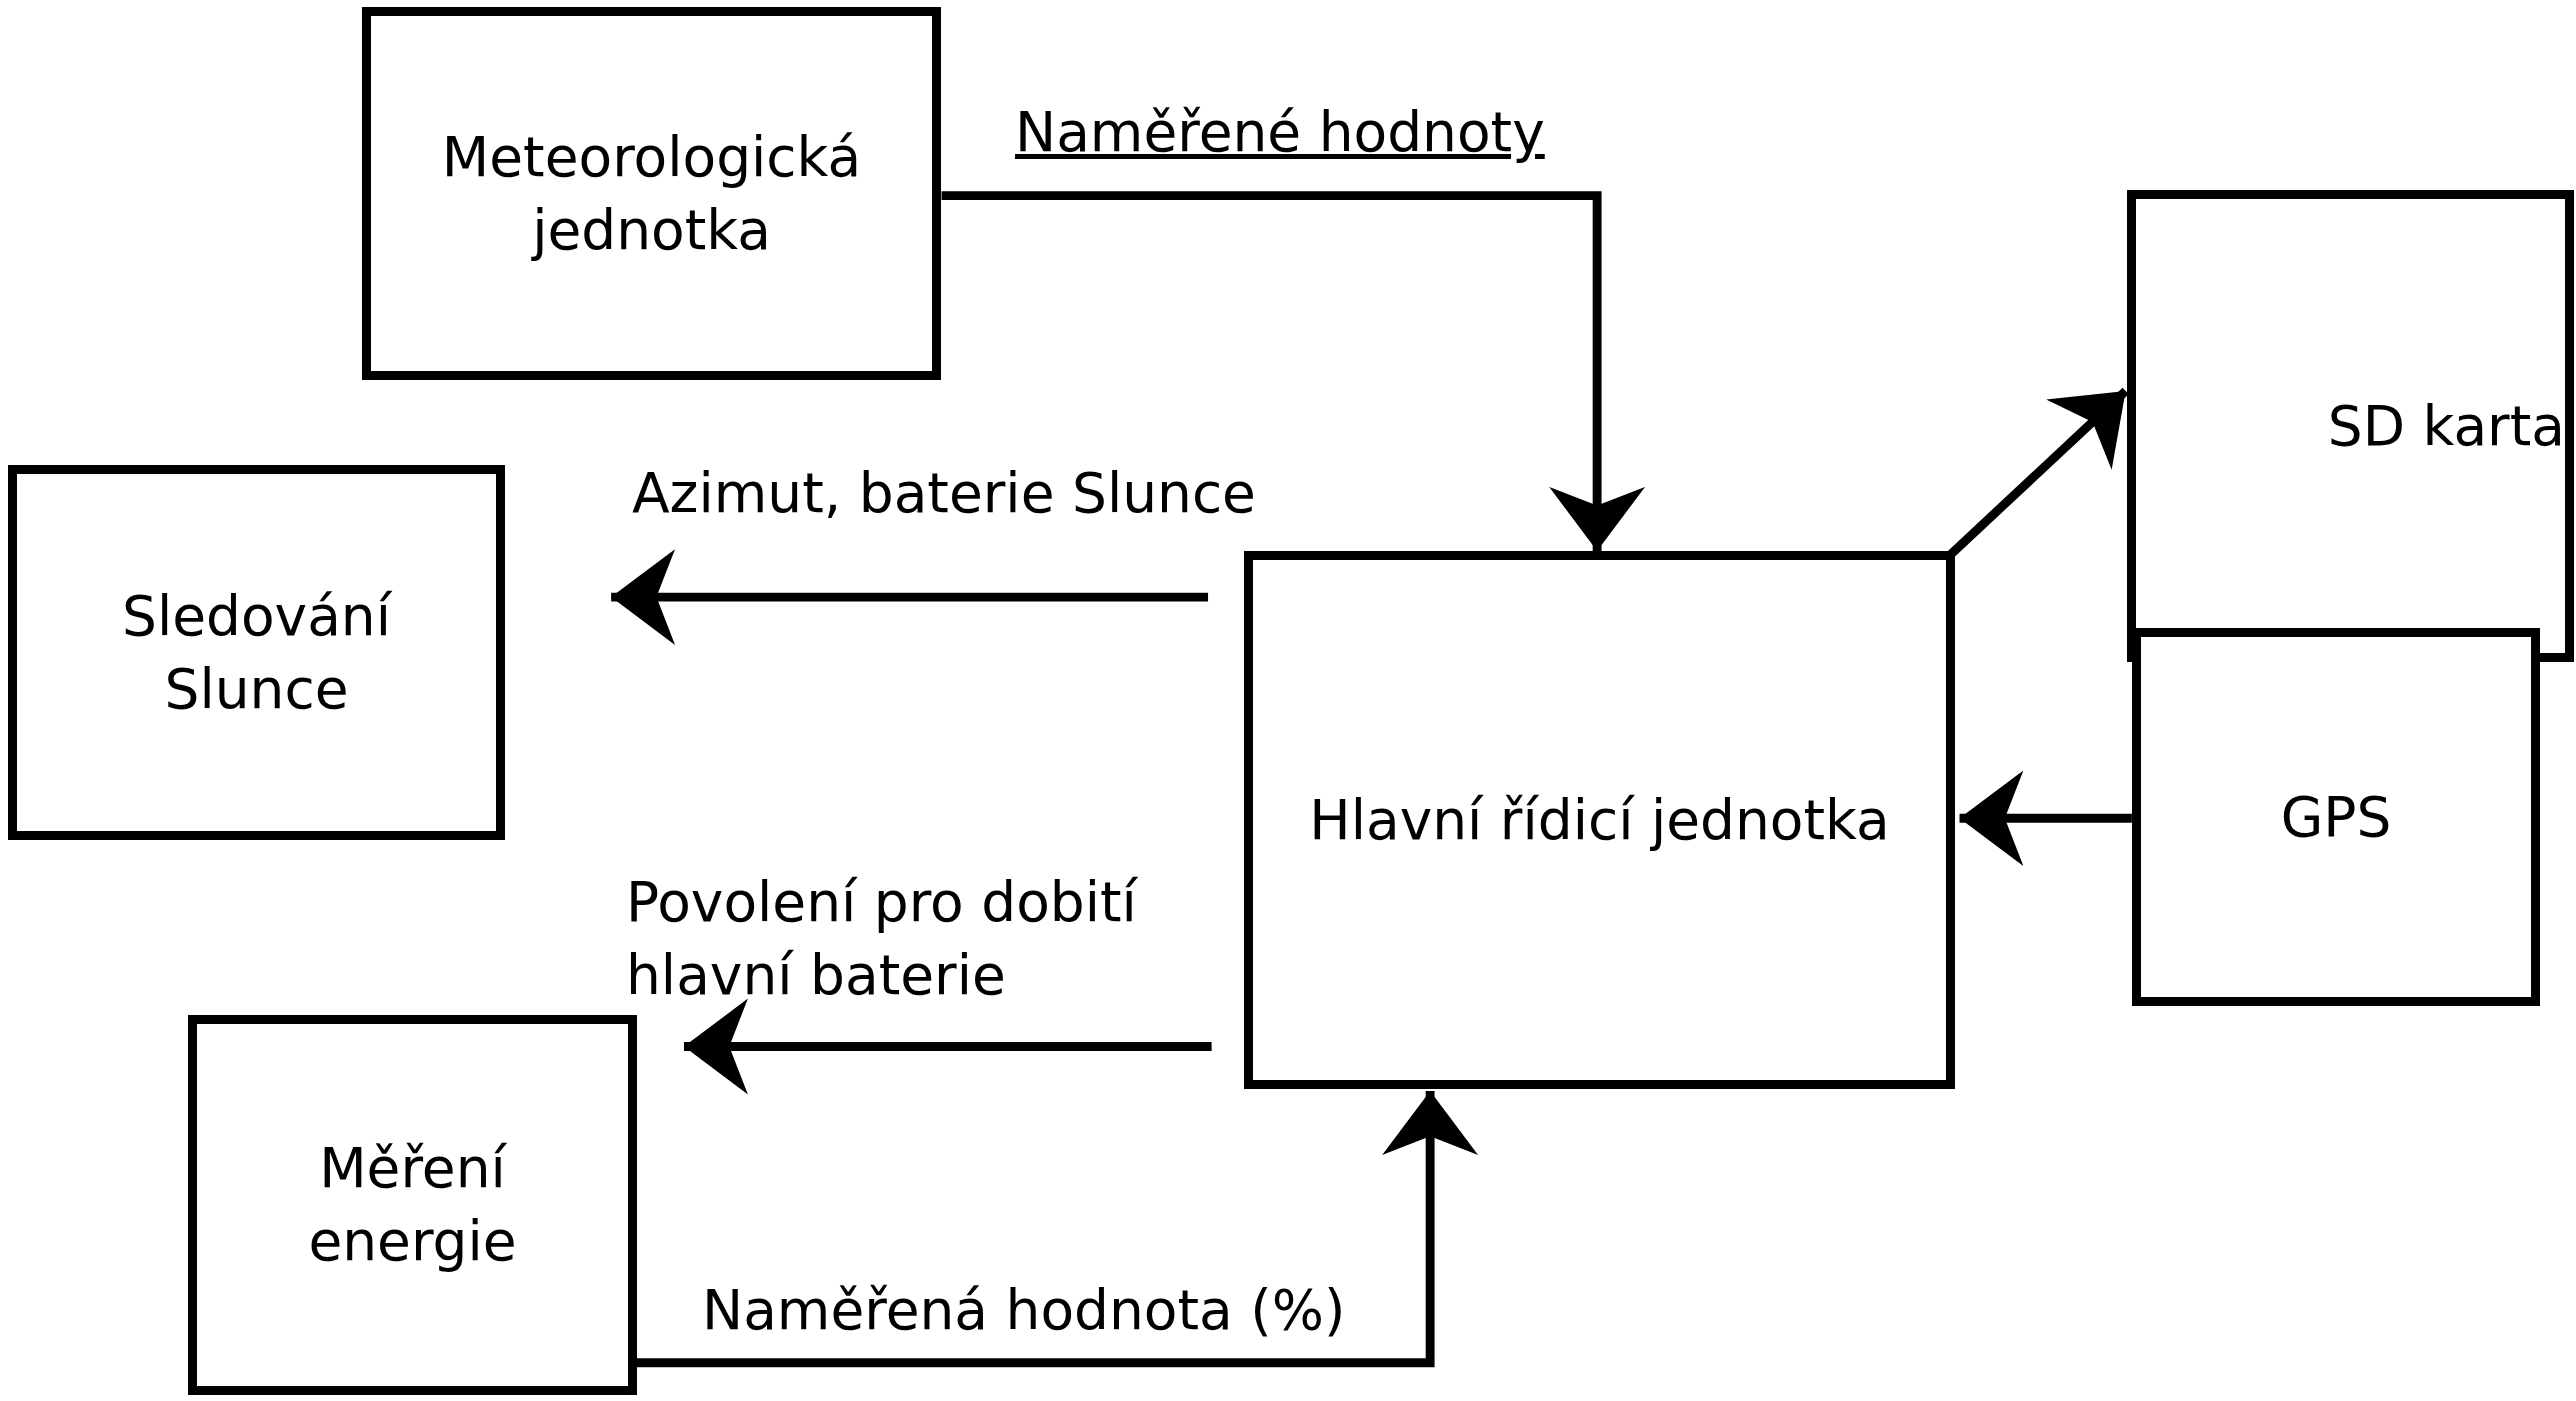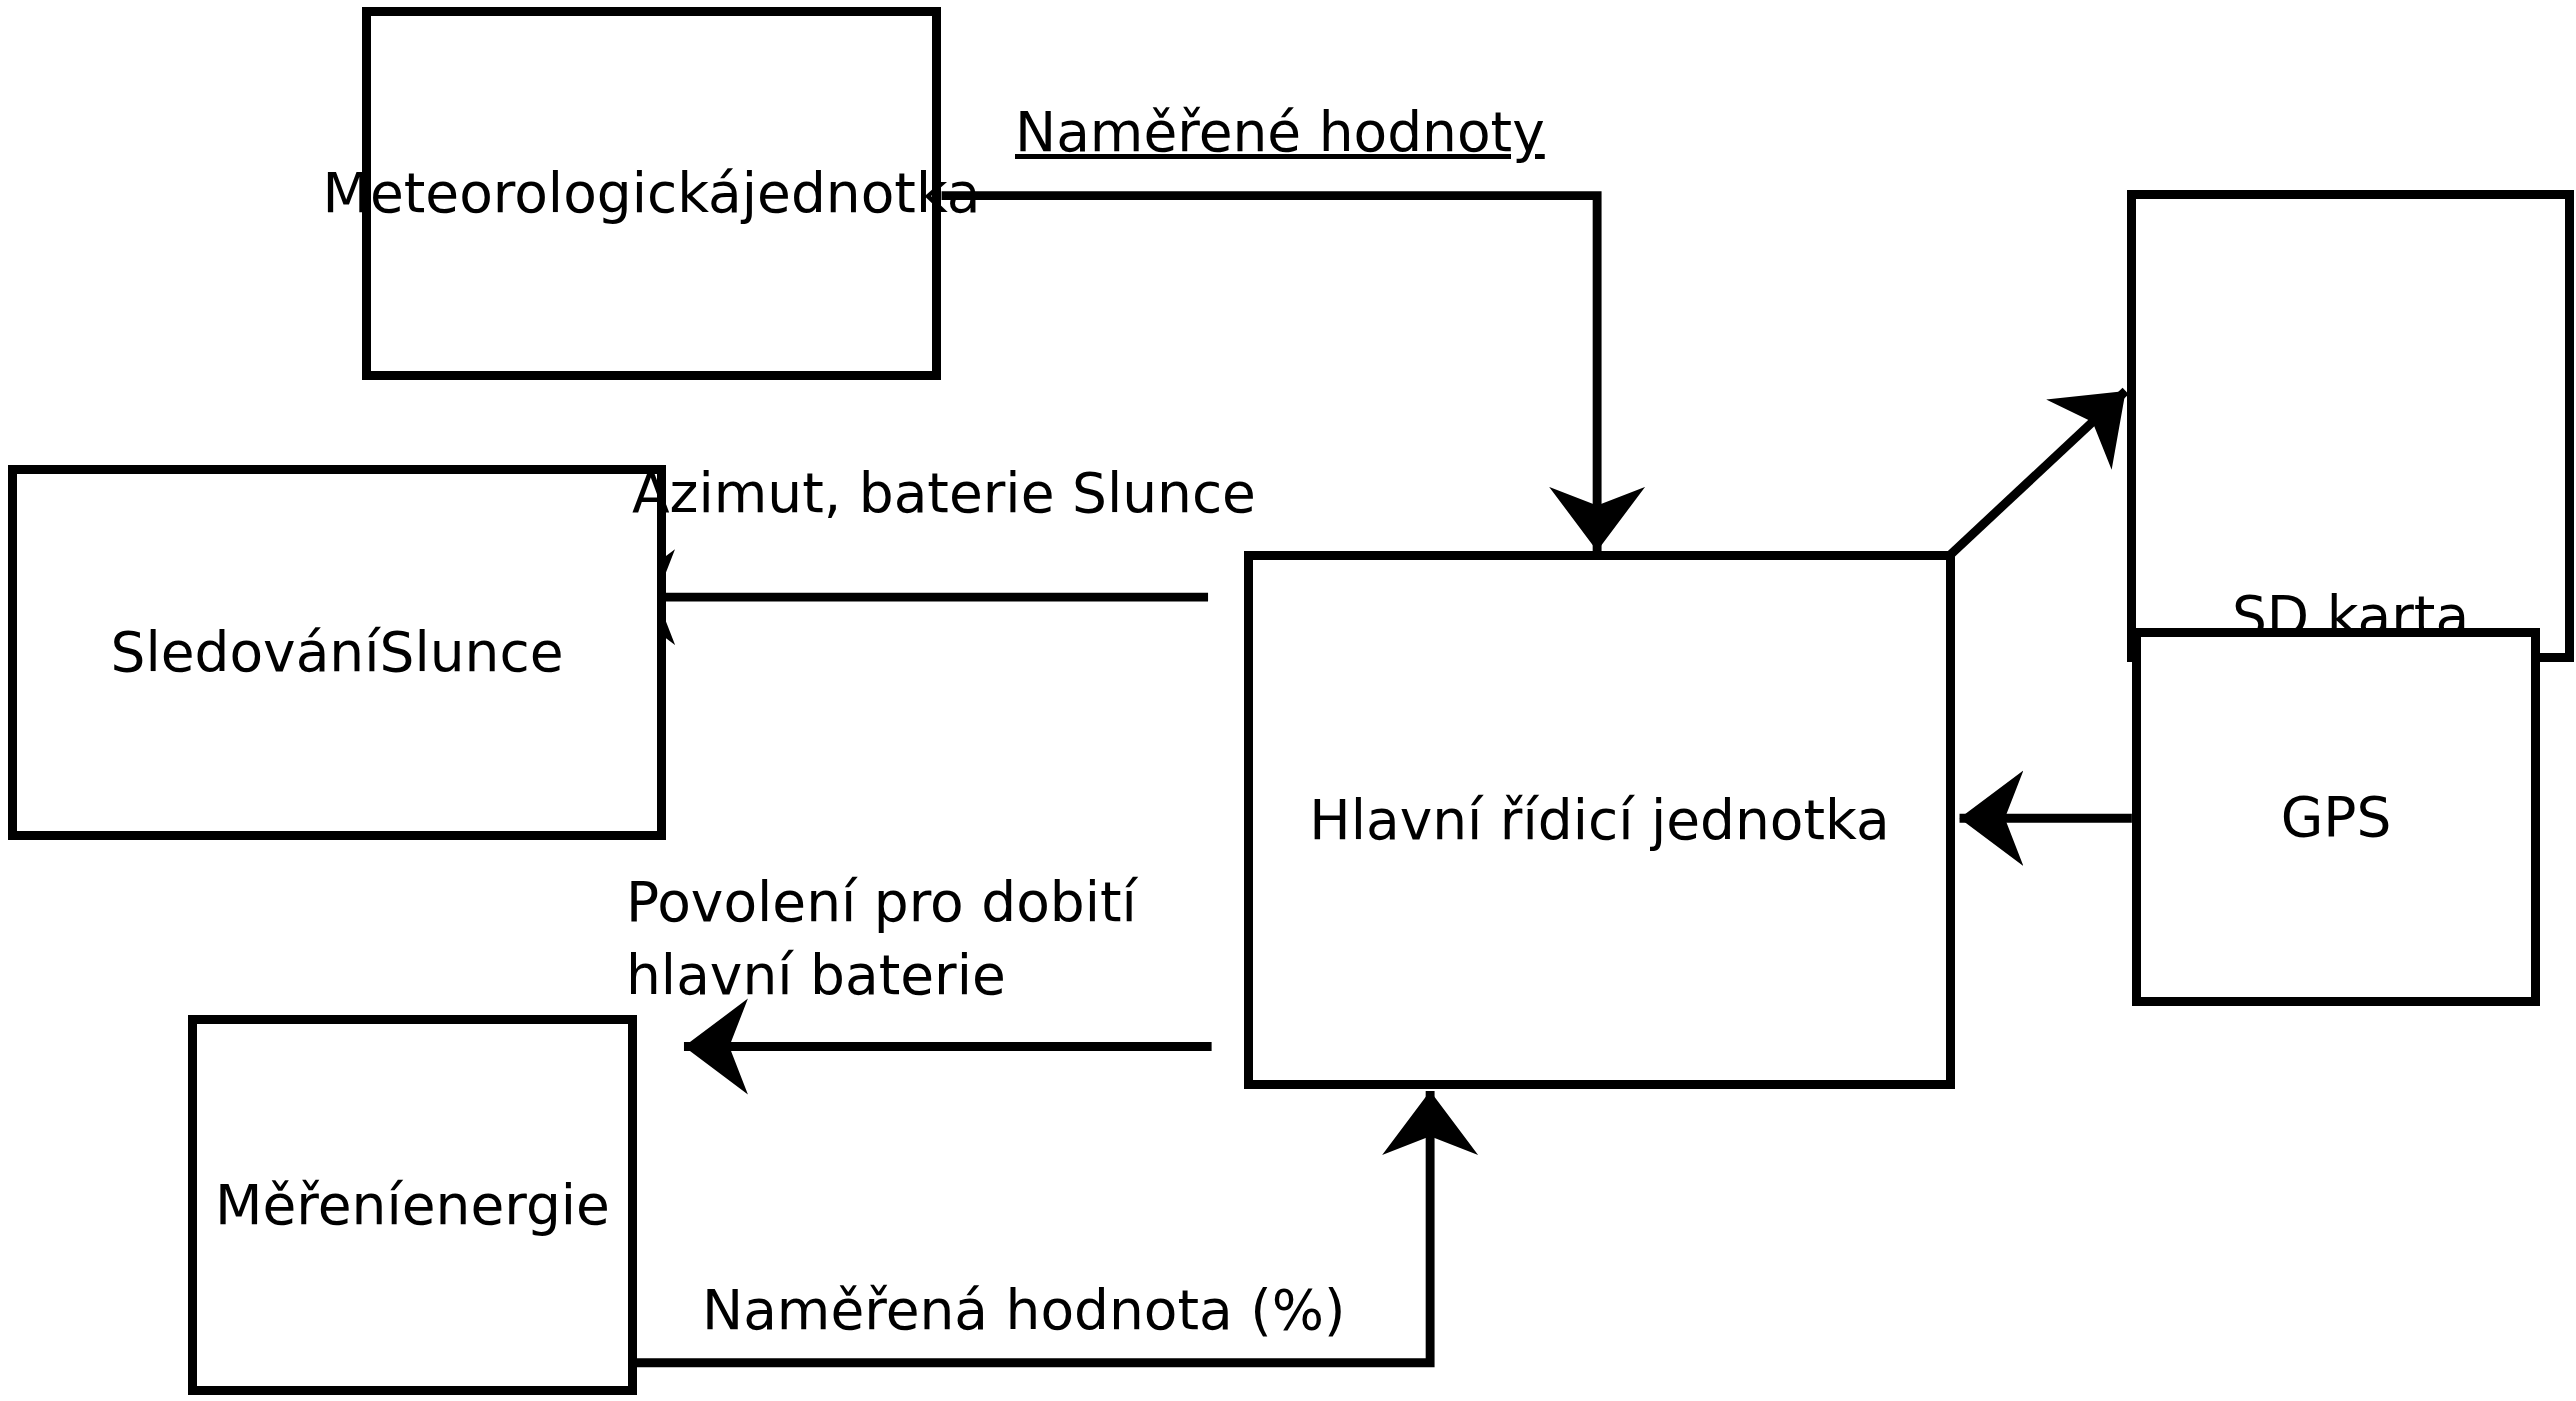--- a/index.html
+++ b/index.html
@@ -25,37 +25,37 @@
     fill: none;
     stroke: #000000;
     stroke-width: 10px;
   }
   .node {
     position: absolute;
     box-sizing: border-box;
     background: #ffffff;
     border: 9.8px solid #000000;
     display: flex;
-    flex-direction: row;
+    flex-direction: column;
     align-items: center;
     justify-content: center;
     text-align: center;
     font-size: 55px;
     line-height: 73px;
     white-space: nowrap;
   }
   .edge-label {
     position: absolute;
     font-size: 55px;
     line-height: 73px;
     white-space: nowrap;
   }
   #node-meteo   { left: 362px;  top: 7px;    width: 579px; height: 373px; }
   #node-sd      { left: 2127px; top: 190px;  width: 447px; height: 472px; align-items: flex-end; }
-  #node-sun     { left: 8px;    top: 465px;  width: 658px; height: 375px; }
+  #node-sun     { left: 8px;    top: 465px;  width: 497px; height: 375px; }
   #node-main    { left: 1244px; top: 551px;  width: 711px; height: 538px; }
   #node-gps     { left: 2132px; top: 628px;  width: 408px; height: 378px; }
   #node-energy  { left: 156px;  top: 1015px; width: 449px; height: 380px; margin-left: 32px; }
 
   #lbl-measured-values { left: 1015px; top: 96px; text-decoration: underline; }
   #lbl-azimuth         { left: 632px;  top: 457px; }
   #lbl-charge          { left: 626px;  top: 866px; }
   #lbl-percent         { left: 702px;  top: 1274px; }
 </style>
 </head>

